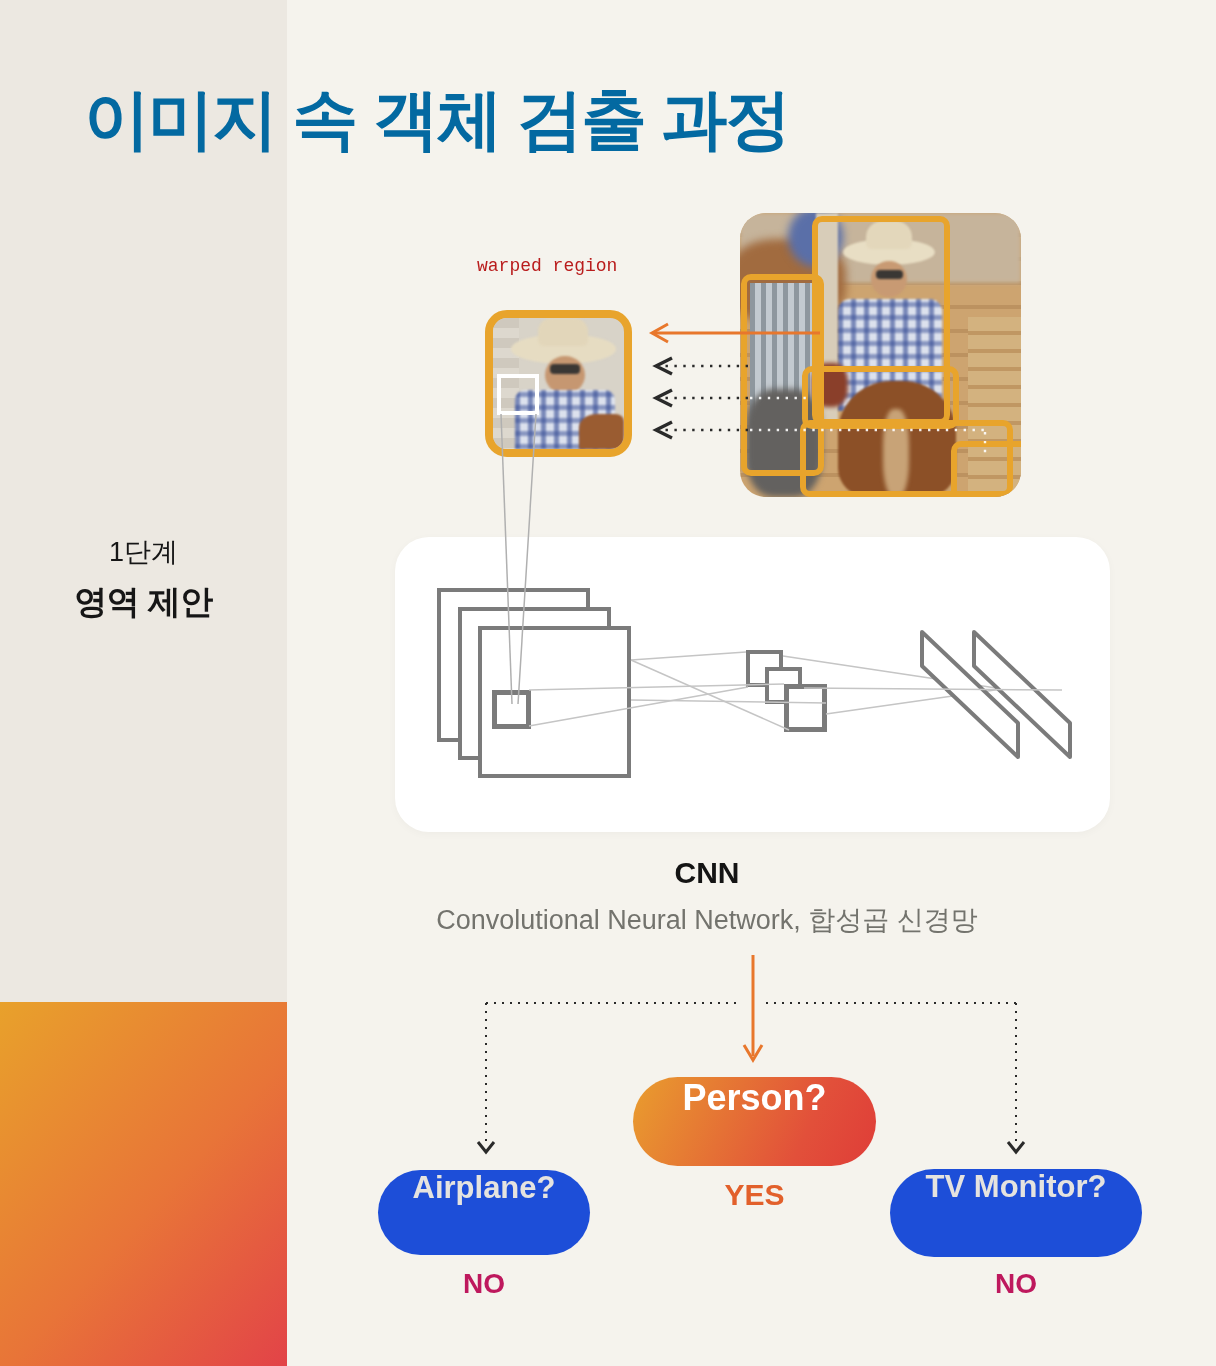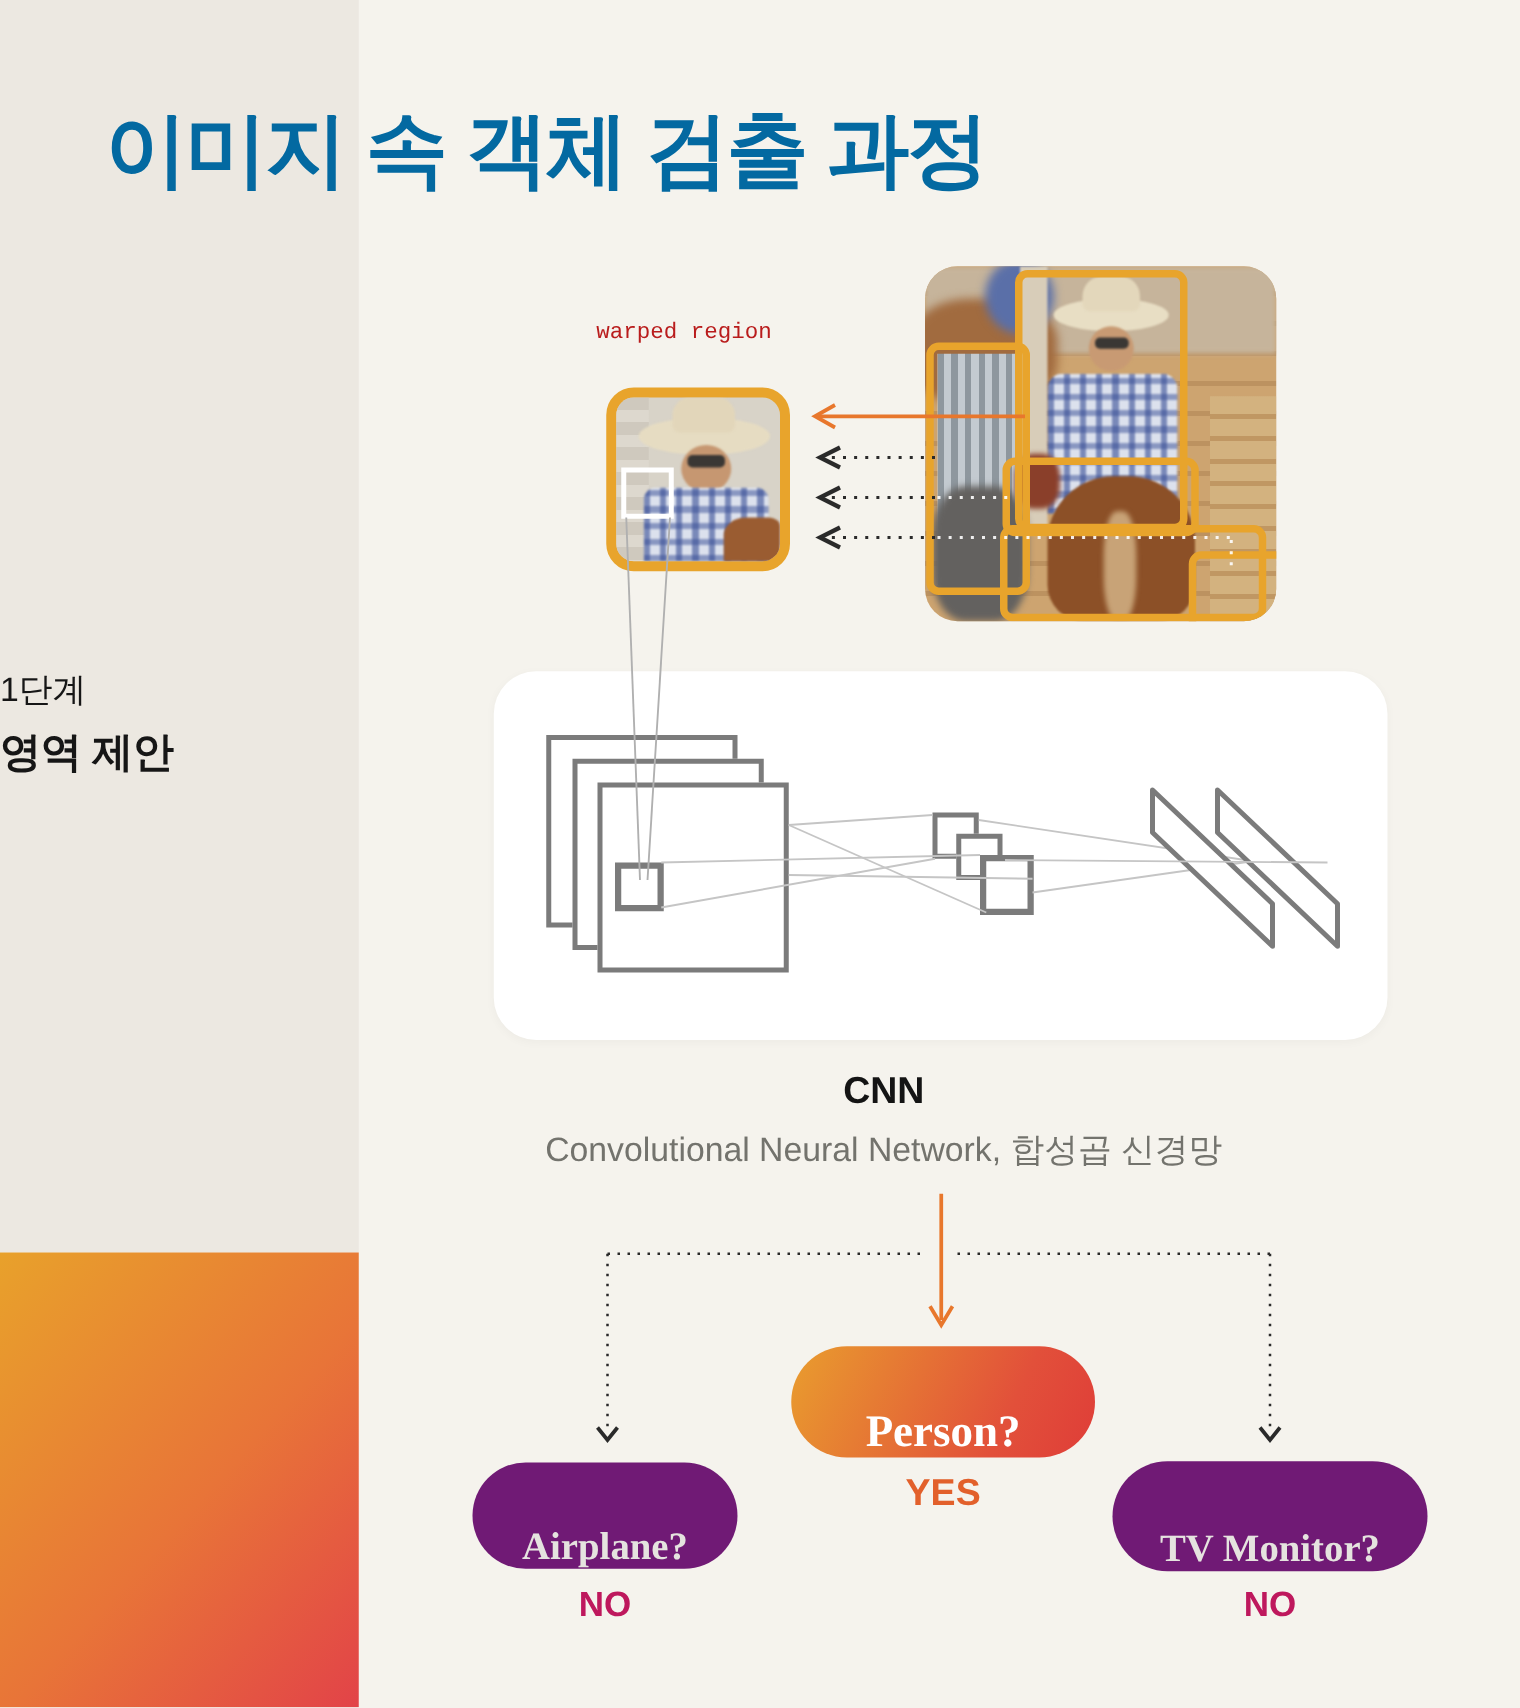--- a/index.html
+++ b/index.html
@@ -3,21 +3,21 @@
 <meta charset="utf-8">
 <style>
   html,body{margin:0;padding:0;background:#F5F3ED;}
   .canvas{position:relative;width:1216px;height:1366px;overflow:hidden;
           font-family:"Liberation Sans","DejaVu Sans",sans-serif;background:#F5F3ED;}
 
   
   .sb-top{position:absolute;left:0;top:0;width:287px;height:1002px;background:#ECE8E1;}
   .sb-bottom{position:absolute;left:0;top:1002px;width:287px;height:364px;
              background:linear-gradient(132deg,#E8A12B 0%,#E87438 55%,#E24348 100%);}
-  .step{position:absolute;left:0;width:287px;text-align:left;}
+  .step{position:absolute;left:0;width:287px;text-align:center;}
   .step1{top:534px;color:#161616;}
   .step2{top:1136px;color:#FFFFFF;}
   .step-num{font-size:27px;font-weight:400;}
   .step-name{margin-top:10px;font-size:33px;font-weight:700;letter-spacing:-0.5px;}
 
   
   .title{position:absolute;left:84px;top:82px;margin:0;width:900px;
          font-size:66px;line-height:1.15;font-weight:800;letter-spacing:-2px;color:#0369a1;}
 
   
@@ -80,25 +80,25 @@
   .fmap.f1{left:351px;top:113px;width:29px;height:29px;}
   .fmap.f2{left:370px;top:130px;width:29px;height:29px;}
   .fmap.f3{left:389px;top:147px;width:33px;height:38px;border-width:5px !important;}
 
   
   .cnn-caption{position:absolute;left:397px;top:856px;width:620px;text-align:center;}
   .cnn-name{font-size:30px;font-weight:800;color:#141414;}
   .cnn-sub{margin-top:12px;font-size:27px;color:#73736D;}
 
   
-  .pill{position:absolute;display:flex;align-items:flex-end;justify-content:center;font-family:Liberation Serif, serif;}
+  .pill{position:absolute;display:flex;align-items:flex-start;justify-content:center;}
   .pill.person{left:633px;top:1077px;width:243px;height:89px;border-radius:45px;
                background:linear-gradient(115deg,#E99D2E 0%,#E2503A 70%,#DF3D38 100%);
                color:#FFFFFF;font-size:36px;font-weight:700;}
-  .pill.gray{background:#701a75;color:#E5E3DF;font-size:31px;font-weight:600;}
+  .pill.gray{background:#1d4ed8;color:#E5E3DF;font-size:31px;font-weight:600;}
   .pill.airplane{left:378px;top:1170px;width:212px;height:85px;border-radius:43px;}
   .pill.tv{left:890px;top:1169px;width:252px;height:88px;border-radius:44px;}
   .ans{position:absolute;text-align:center;font-weight:600;}
   .ans.yes{left:633px;top:1178px;width:243px;font-size:30px;color:#E2602B;}
   .ans.no{font-size:28px;color:#be185d;}
   .no-air{left:378px;top:1268px;width:212px;}
   .no-tv{left:890px;top:1268px;width:252px;}
 
   
   .overlay{position:absolute;left:0;top:0;width:1216px;height:1366px;pointer-events:none;z-index:10;}

